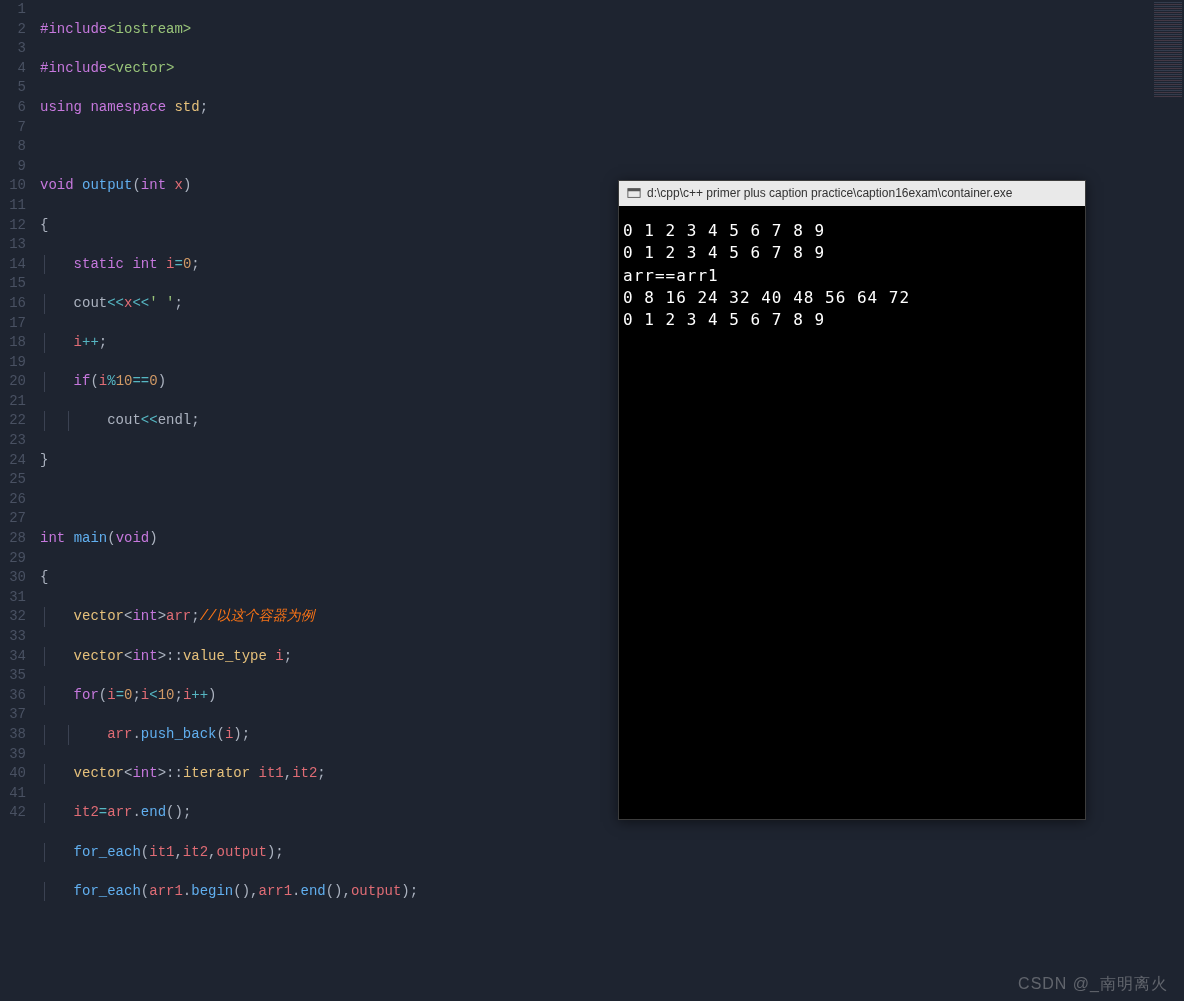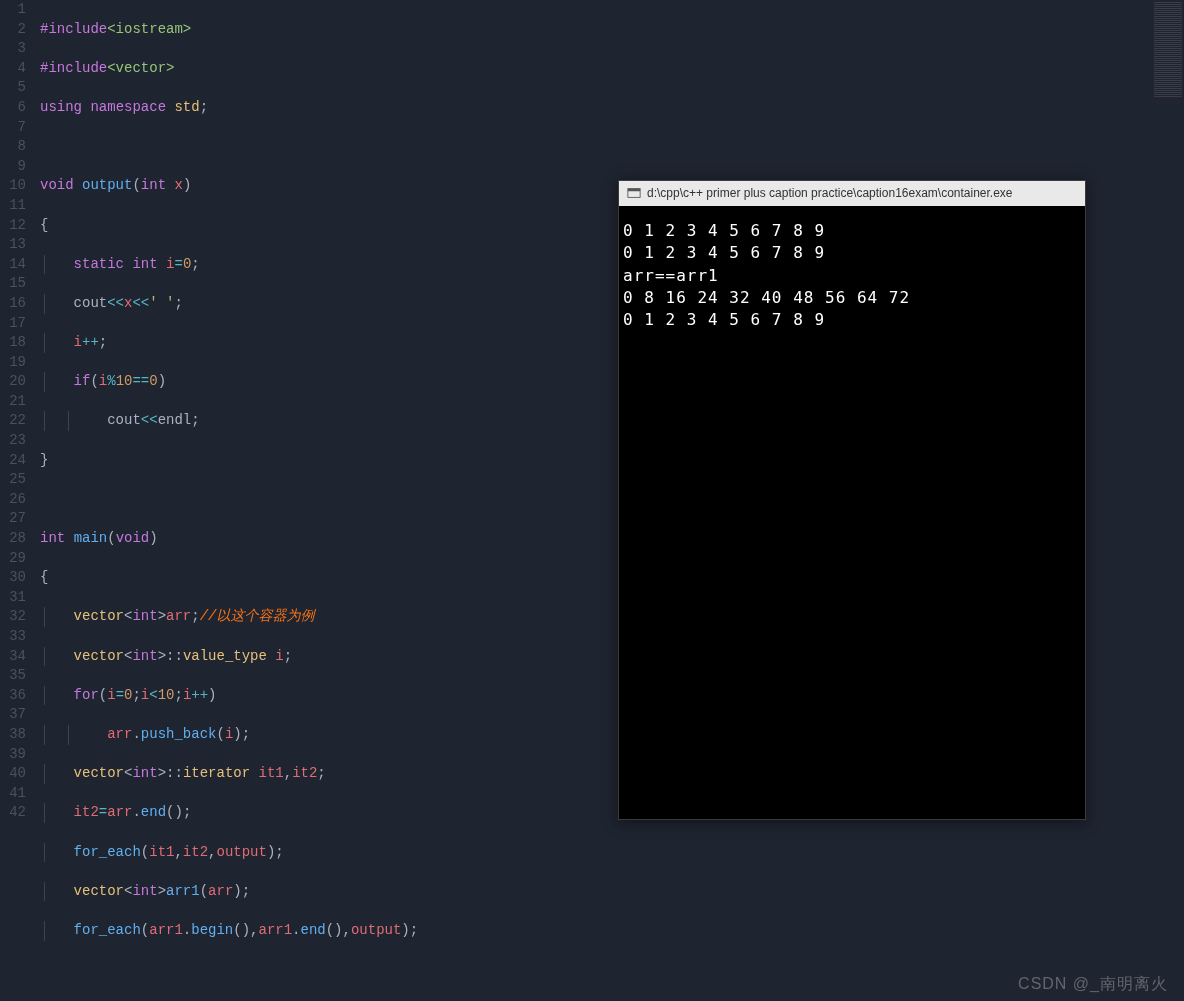--- a/index.html
+++ b/index.html
@@ -188,21 +188,20 @@
 <div class="row"></div>
 <div class="row"><span class="tok-type">int</span> <span class="tok-fn">main</span><span class="tok-pun">(</span><span class="tok-type">void</span><span class="tok-pun">)</span></div>
 <div class="row"><span class="tok-pun">{</span></div>
 <div class="row"><span class="brace-guide"></span>    <span class="tok-ns">vector</span><span class="tok-pun">&lt;</span><span class="tok-type">int</span><span class="tok-pun">&gt;</span><span class="tok-var">arr</span><span class="tok-pun">;</span><span class="tok-cmt">//以这个容器为例</span></div>
 <div class="row"><span class="brace-guide"></span>    <span class="tok-ns">vector</span><span class="tok-pun">&lt;</span><span class="tok-type">int</span><span class="tok-pun">&gt;::</span><span class="tok-ns">value_type</span> <span class="tok-var">i</span><span class="tok-pun">;</span></div>
 <div class="row"><span class="brace-guide"></span>    <span class="tok-ctl">for</span><span class="tok-pun">(</span><span class="tok-var">i</span><span class="tok-op">=</span><span class="tok-num">0</span><span class="tok-pun">;</span><span class="tok-var">i</span><span class="tok-op">&lt;</span><span class="tok-num">10</span><span class="tok-pun">;</span><span class="tok-var">i</span><span class="tok-op">++</span><span class="tok-pun">)</span></div>
 <div class="row"><span class="brace-guide"></span><span class="brace-guide l2"></span>        <span class="tok-var">arr</span><span class="tok-pun">.</span><span class="tok-fn">push_back</span><span class="tok-pun">(</span><span class="tok-var">i</span><span class="tok-pun">);</span></div>
 <div class="row"><span class="brace-guide"></span>    <span class="tok-ns">vector</span><span class="tok-pun">&lt;</span><span class="tok-type">int</span><span class="tok-pun">&gt;::</span><span class="tok-ns">iterator</span> <span class="tok-var">it1</span><span class="tok-pun">,</span><span class="tok-var">it2</span><span class="tok-pun">;</span></div>
 <div class="row"><span class="brace-guide"></span>    <span class="tok-var">it2</span><span class="tok-op">=</span><span class="tok-var">arr</span><span class="tok-pun">.</span><span class="tok-fn">end</span><span class="tok-pun">();</span></div>
 <div class="row"><span class="brace-guide"></span>    <span class="tok-fn">for_each</span><span class="tok-pun">(</span><span class="tok-var">it1</span><span class="tok-pun">,</span><span class="tok-var">it2</span><span class="tok-pun">,</span><span class="tok-var">output</span><span class="tok-pun">);</span></div>
-<div class="row"><span class="brace-guide"></span>    <span class="tok-ns">vector</span><span class="tok-pun">&lt;</span><span class="tok-type">int</span><span class="tok-pun">&gt;</span><span class="tok-fn">arr1</span><span class="tok-pun">(</span><span class="tok-var">arr</span><span class="tok-pun">);</span></div>
 <div class="row"><span class="brace-guide"></span>    <span class="tok-fn">for_each</span><span class="tok-pun">(</span><span class="tok-var">arr1</span><span class="tok-pun">.</span><span class="tok-fn">begin</span><span class="tok-pun">(),</span><span class="tok-var">arr1</span><span class="tok-pun">.</span><span class="tok-fn">end</span><span class="tok-pun">(),</span><span class="tok-var">output</span><span class="tok-pun">);</span></div>
 
 
 
 
 
 
 
 
 

